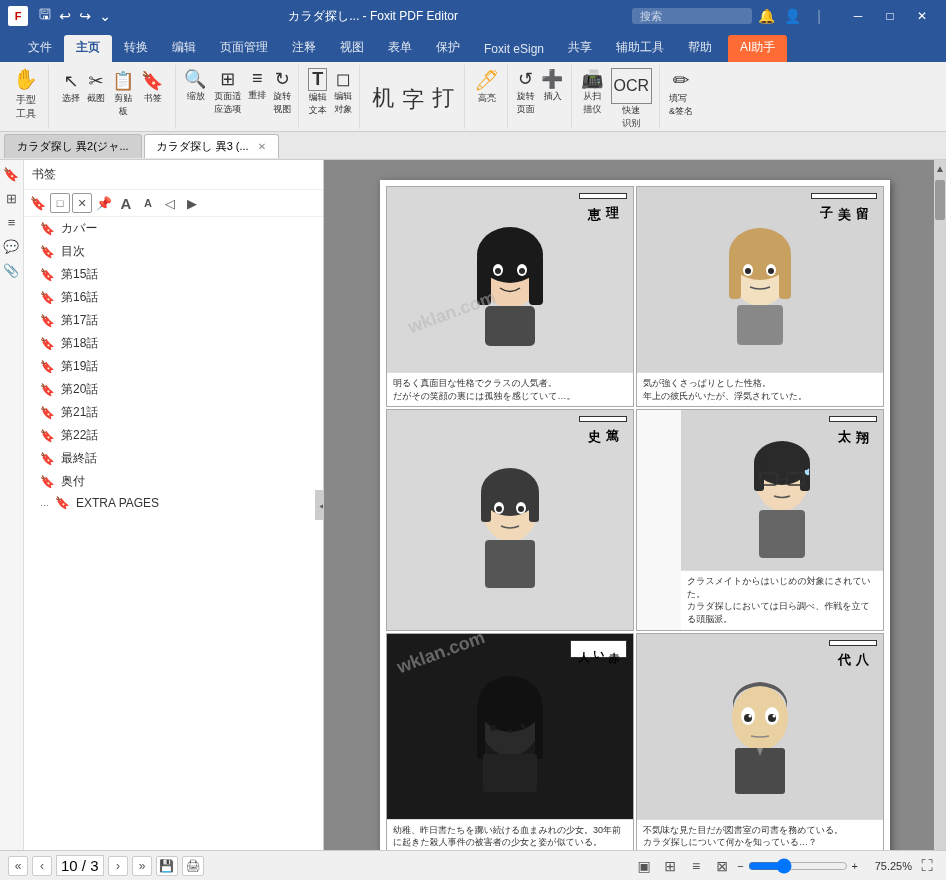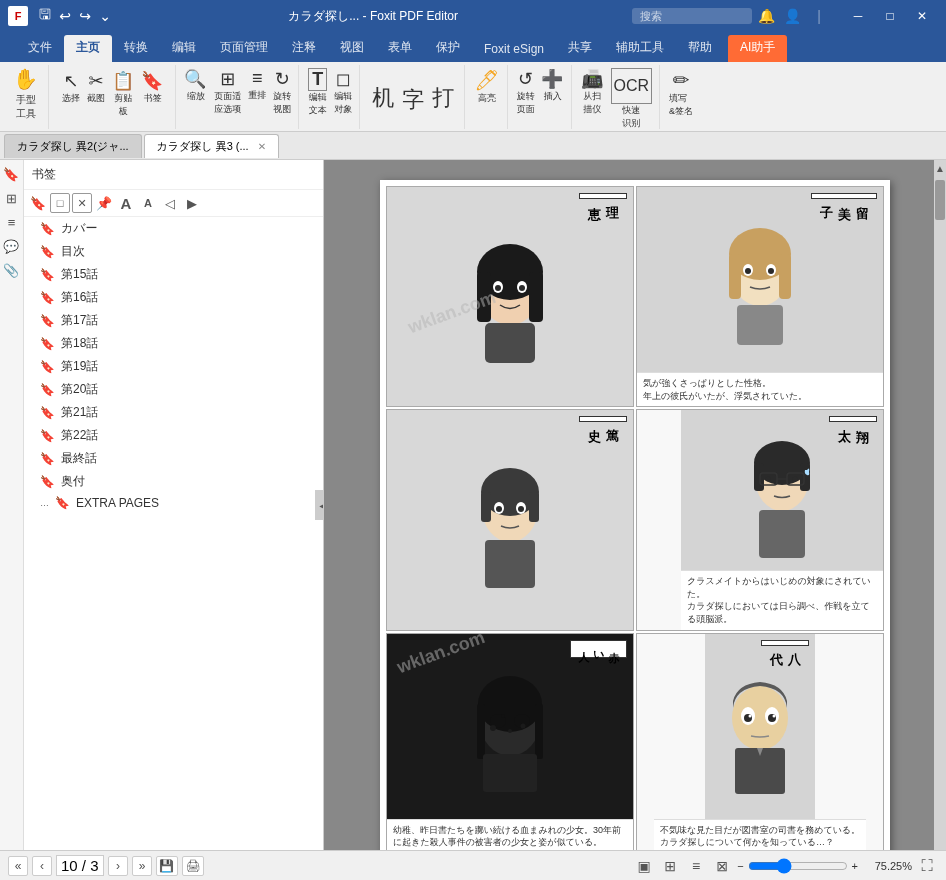--- a/index.html
+++ b/index.html
@@ -653,20 +653,21 @@
               <ellipse cx="43" cy="60" rx="5" ry="6" fill="white"></ellipse>
               <ellipse cx="67" cy="60" rx="5" ry="6" fill="white"></ellipse>
               <circle cx="43" cy="61" r="3" fill="#2a2a2a"></circle>
               <circle cx="67" cy="61" r="3" fill="#2a2a2a"></circle>
 
               <path d="M45 78 Q55 85 65 78" stroke="#333" stroke-width="1.5" fill="none"></path>
 
               <rect x="30" y="96" width="50" height="40" rx="5" fill="#4a4a4a"></rect>
             </svg>
           </div>
+          <div class="char-desc">明るく真面目な性格でクラスの人気者。<br>だがその笑顔の裏には孤独を感じていて…。</div>
         </div>
 
         <div class="manga-cell" style="border:1px solid #aaa;">
           <div class="char-portrait" style="background:#d4d4d4; min-height:140px; position:relative;">
             <div style="position:absolute;top:6px;right:6px;background:white;border:1px solid #333;font-size:13px;font-weight:bold;padding:2px 5px;writing-mode:vertical-rl;z-index:2;">留<br>美<br>子</div>
             <svg width="110" height="140" viewBox="0 0 110 140">
 
               <ellipse cx="55" cy="60" rx="30" ry="36" fill="#f2e0c0"></ellipse>
               <ellipse cx="55" cy="44" rx="31" ry="26" fill="#c8a060"></ellipse>
               <rect x="24" y="44" width="12" height="45" rx="4" fill="#c8a060"></rect>
@@ -745,21 +746,21 @@
               <circle cx="55" cy="75" r="2" fill="#1a1a1a"></circle>
               <circle cx="68" cy="70" r="2.5" fill="#1a1a1a"></circle>
               <circle cx="48" cy="60" r="2" fill="#111"></circle>
 
               <rect x="28" y="98" width="54" height="38" rx="3" fill="#222"></rect>
             </svg>
           </div>
           <div class="char-desc">幼稚、昨日書たちを躑い続ける血まみれの少女。30年前<br>に起きた殺人事件の被害者の少女と姿が似ている。</div>
         </div>
 
-        <div class="manga-cell" style="border:1px solid #aaa;align-items:center;">
+        <div class="manga-cell" style="border:1px solid #aaa;">
           <div class="char-portrait" style="background:#d4d4d4; min-height:140px; position:relative;">
             <div style="position:absolute;top:6px;right:6px;background:white;border:1px solid #333;font-size:13px;font-weight:bold;padding:2px 5px;writing-mode:vertical-rl;z-index:2;">八<br>代</div>
             <svg width="110" height="140" viewBox="0 0 110 140">
 
               <ellipse cx="55" cy="62" rx="28" ry="32" fill="#e8d0a0"></ellipse>
 
               <path d="M28 52 Q30 32 55 30 Q80 32 82 52 L82 45 Q78 28 55 26 Q32 28 28 45 Z" fill="#5a5a5a"></path>
 
               <ellipse cx="43" cy="60" rx="7" ry="9" fill="white"></ellipse>
               <ellipse cx="67" cy="60" rx="7" ry="9" fill="white"></ellipse>

